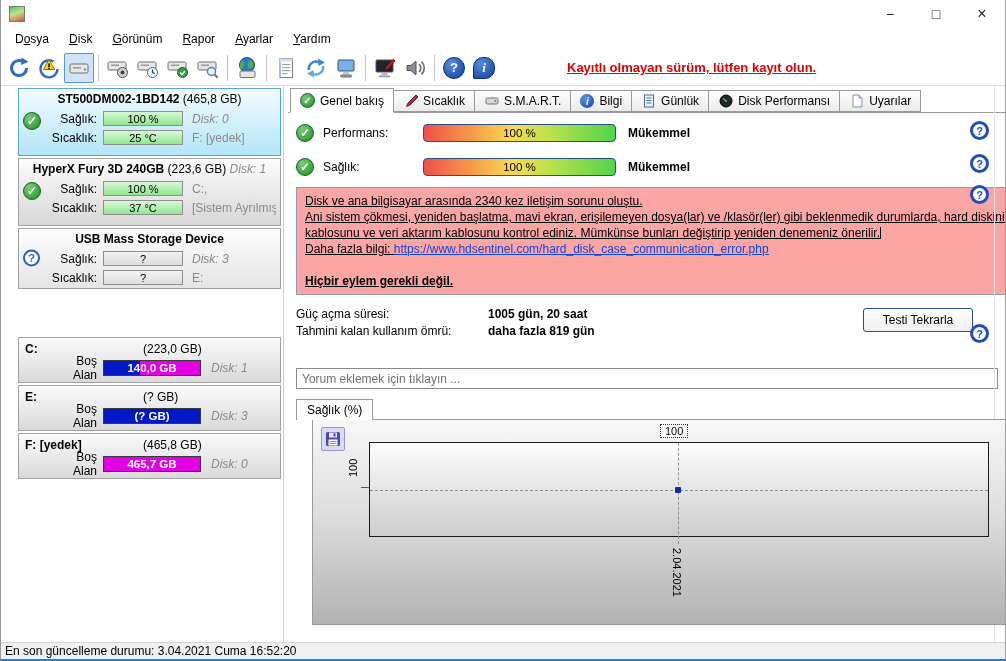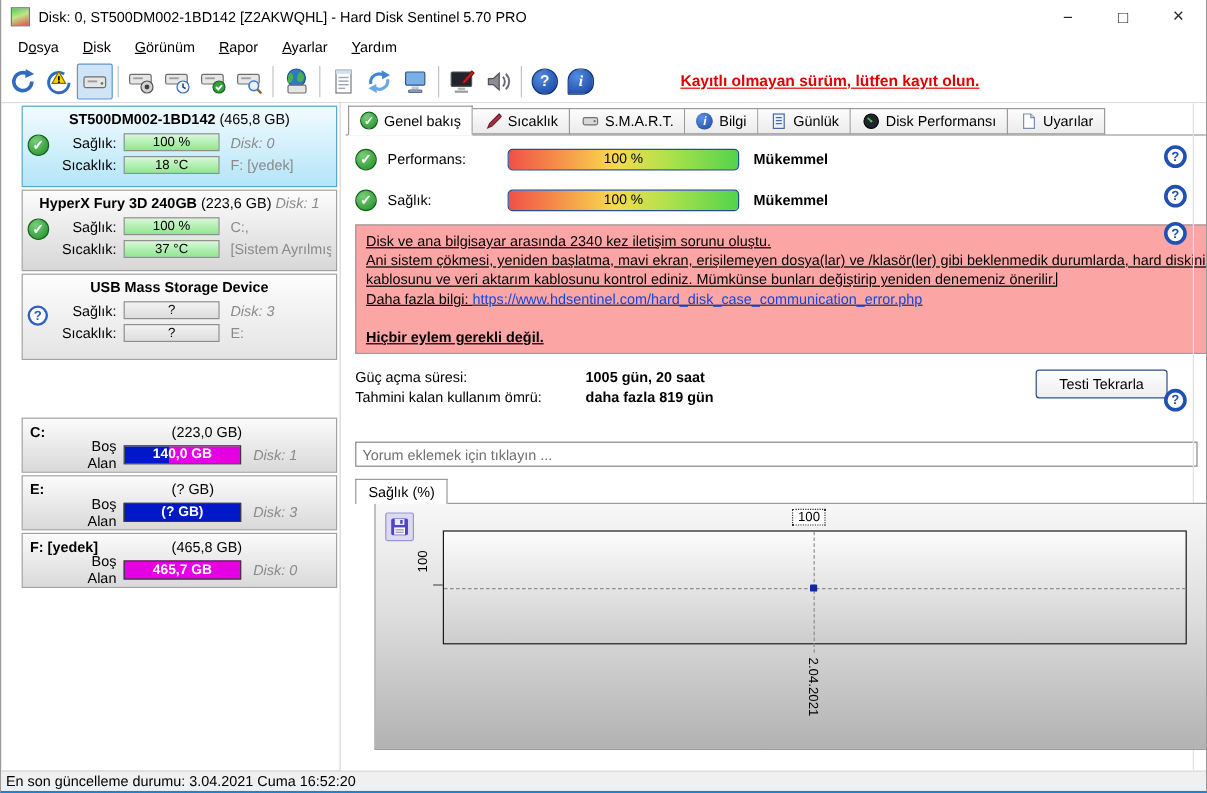--- a/index.html
+++ b/index.html
@@ -136,21 +136,20 @@
   .statusbar { height:17px; flex:none; background:#f0f0f0; border-top:1px solid #d4d4d4;
                font-size:12px; display:flex; align-items:center; padding-left:4px; }
 </style>
 </head>
 <body>
 
 <div class="win">
 
   <div class="titlebar">
     <span class="app-icon"></span>
-    <span>Disk: 0, ST500DM002-1BD142 [Z2AKWQHL]  -  Hard Disk Sentinel 5.70 PRO</span>
     <div class="win-controls">
       <span class="wc">−</span>
       <span class="wc">□</span>
       <span class="wc" style="font-size:16px">×</span>
     </div>
   </div>
 
   <div class="menubar">
     <span class="menu-item"><span>D</span><span class="key">o</span><span>sya</span></span>
     <span class="menu-item"><span></span><span class="key">D</span><span>isk</span></span>
@@ -283,41 +282,41 @@
       <div class="ditem selected" style="height:68px">
         <div class="dtitle"><span class="dname">ST500DM002-1BD142</span> <span>(465,8 GB)</span></div>
         <span class="status-ic okic">✓</span>
         <div class="drow">
           <span class="dlabel">Sağlık:</span>
           <span class="dbar">100 %</span>
           <span class="dright it">Disk: 0</span>
         </div>
         <div class="drow">
           <span class="dlabel">Sıcaklık:</span>
-          <span class="dbar">18 °C</span>
+          <span class="dbar">25 °C</span>
           <span class="dright">F: [yedek]</span>
         </div>
       </div>
 
       <div class="ditem" style="height:68px">
         <div class="dtitle"><span class="dname">HyperX Fury 3D 240GB</span> <span>(223,6 GB)</span> <span class="dextra">Disk: 1</span></div>
         <span class="status-ic okic">✓</span>
         <div class="drow">
           <span class="dlabel">Sağlık:</span>
           <span class="dbar">100 %</span>
           <span class="dright">C:,</span>
         </div>
         <div class="drow">
           <span class="dlabel">Sıcaklık:</span>
           <span class="dbar">37 °C</span>
           <span class="dright" style="width:86px">[Sistem Ayrılmış</span>
         </div>
       </div>
 
-      <div class="ditem" style="height:72px;background:linear-gradient(#fdfdfd,#e4e4e4)">
+      <div class="ditem" style="height:61px;background:linear-gradient(#fdfdfd,#e4e4e4)">
         <div class="dtitle"><span class="dname">USB Mass Storage Device</span></div>
         <span class="status-ic qic">?</span>
         <div class="drow">
           <span class="dlabel">Sağlık:</span>
           <span class="dbar unknown">?</span>
           <span class="dright it">Disk: 3</span>
         </div>
         <div class="drow">
           <span class="dlabel">Sıcaklık:</span>
           <span class="dbar unknown">?</span>

